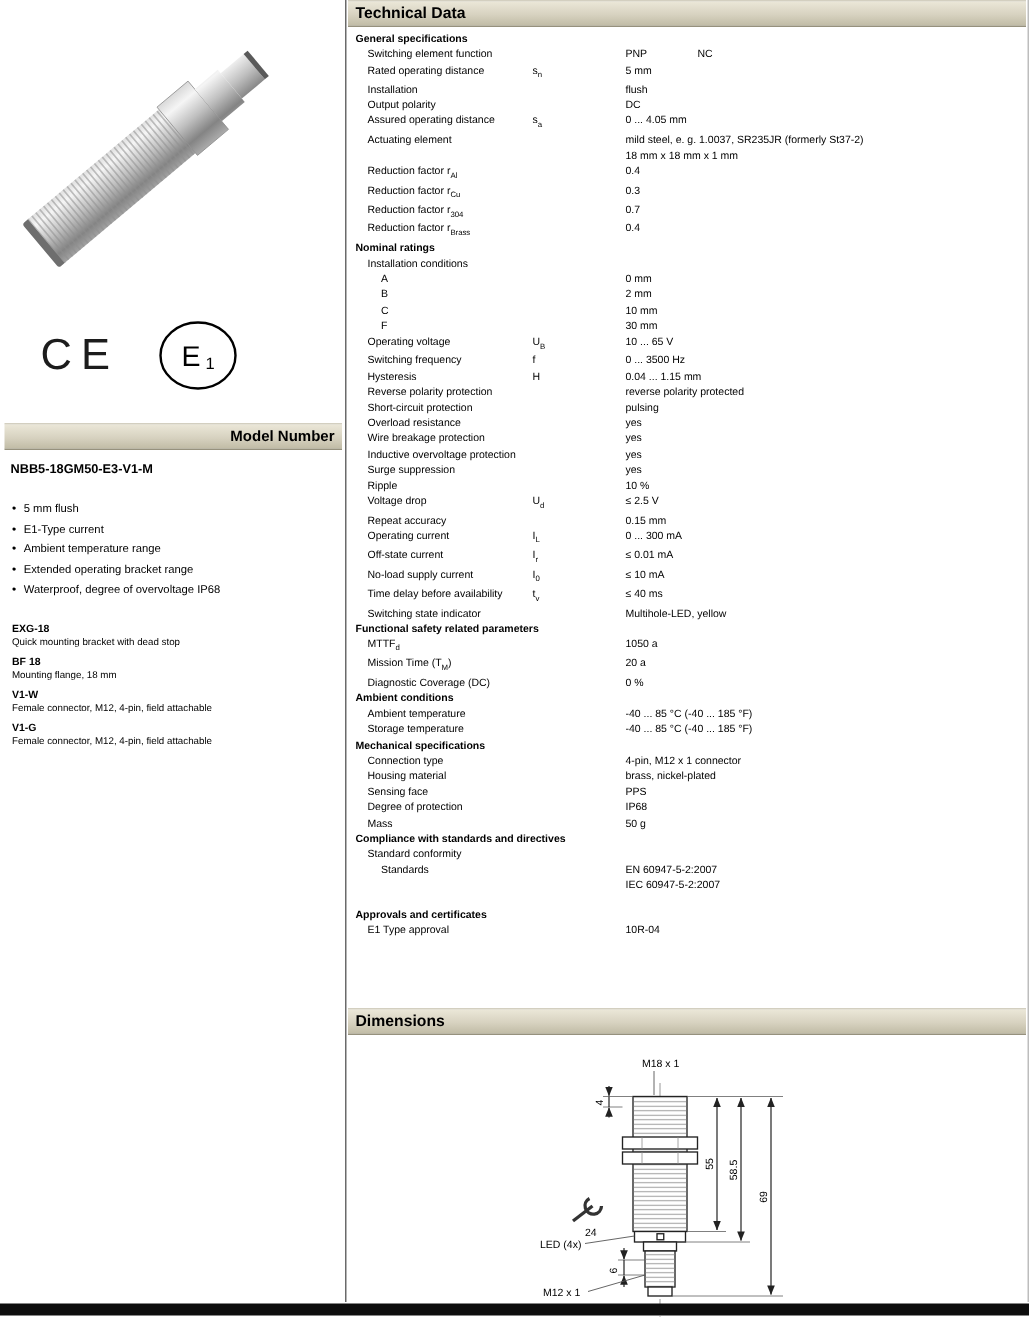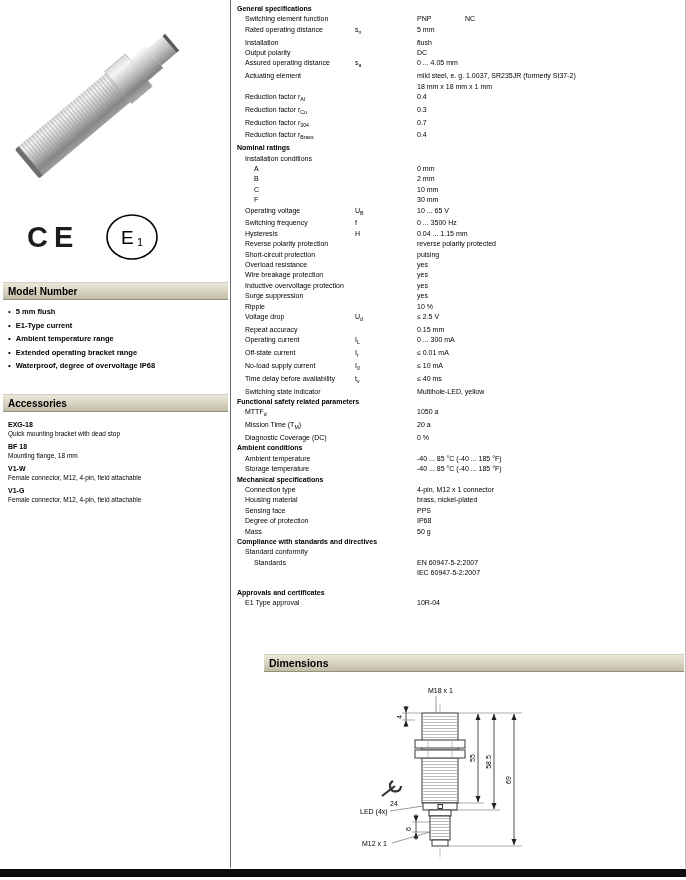--- a/index.html
+++ b/index.html
@@ -14,35 +14,35 @@
   .page-edge{ position:absolute; right:0; top:0; bottom:12px; width:1px; background:#bdbdbd; }
   .right-col{ position:absolute; left:232px; top:0; width:452px; }
   .footer-bar{ position:absolute; left:0; right:0; bottom:3px; height:8px; background:#0d0d0d; }
 
   .hdr-bar {
     background:linear-gradient(180deg,#ebe7d8 0%,#d7d2c0 55%,#c1bca6 100%);
     border-top:1px solid #d3cfc0; border-bottom:1px solid #96917d;
     font-weight:bold; font-size:10px; line-height:11px; padding:3px 5px 2px 5px;
   }
   .right-col .hdr-bar.main { font-size:10.5px; }
-  .hdr-bar.dims { margin-top:46px;margin-left:32px; }
+  .hdr-bar.dims { margin-top:46px; }
 
   
   .photo-box { margin-top:8px; height:188px; }
 
   
   .marks { display:flex; align-items:center; gap:26px; padding-left:24px; margin-top:14px; height:54px; }
-  .ce-mark { font-size:29px; line-height:30px; letter-spacing:6px; color:#1c1c1c; font-weight:700; }
+  .ce-mark { font-size:29px; line-height:30px; letter-spacing:6px; color:#1c1c1c; font-weight:400; }
 
   
   .model-number { font-weight:bold; font-size:8.5px; padding:7px 5px 10px 4px; }
   .features-list { padding:8px 4px 4px 5px; }
   .feature-item { display:flex; gap:5px; margin-bottom:5.5px; align-items:flex-start; }
   .bullet { font-size:8px; line-height:8px; }
-  .feature-text { font-weight:bold; font-size:7.5px; line-height:8px; }
+  .feature-text { font-weight:normal; font-size:7.5px; line-height:8px; }
   .acc-list { padding:9px 4px 0 5px; }
   .acc-item { margin-bottom:6px; }
   .acc-name { font-weight:bold; font-size:7px; margin-bottom:2px; }
   .acc-desc { font-size:6.5px; }
 
   
   .spec-table { padding:4px 4px 0 5px; }
   .sec-hdr { font-weight:bold; line-height:10.4px; min-height:10.4px; }
   .sec-gap { margin-top:9px; }
   .spec-row { display:flex; align-items:flex-start; line-height:10.4px; min-height:10.4px; padding-left:8px; }
@@ -90,21 +90,22 @@
 
   <div class="marks">
     <div class="ce-mark">CE</div>
     <svg width="54" height="50" viewBox="0 0 54 50">
       <ellipse cx="27" cy="25" rx="25" ry="22" fill="none" stroke="#000" stroke-width="1.6"></ellipse>
       <text x="16" y="32" font-size="19" fill="#000">E</text>
       <text x="32" y="34" font-size="11" fill="#000">1</text>
     </svg>
   </div>
 
-  <div class="hdr-bar" style="margin-top:18px;">Model Number</div>
+  <div class="hdr-bar" style="margin-top:18px;text-align:right;">Model Number</div>
+  <div class="model-number">NBB5-18GM50-E3-V1-M</div>
 
   <div class="features-list">
       <div class="feature-item">
         <span class="bullet">•</span>
         <span class="feature-text">5 mm flush</span>
       </div>
       <div class="feature-item">
         <span class="bullet">•</span>
         <span class="feature-text">E1-Type current</span>
       </div>
@@ -115,21 +116,20 @@
       <div class="feature-item">
         <span class="bullet">•</span>
         <span class="feature-text">Extended operating bracket range</span>
       </div>
       <div class="feature-item">
         <span class="bullet">•</span>
         <span class="feature-text">Waterproof, degree of overvoltage IP68</span>
       </div>
     </div>
 
-  <div class="hdr-bar" style="margin-top:14px;">Accessories</div>
   <div class="acc-list">
       <div class="acc-item">
         <div class="acc-name">EXG-18</div>
         <div class="acc-desc">Quick mounting bracket with dead stop</div>
       </div>
       <div class="acc-item">
         <div class="acc-name">BF 18</div>
         <div class="acc-desc">Mounting flange, 18 mm</div>
       </div>
       <div class="acc-item">
@@ -141,20 +141,21 @@
         <div class="acc-desc">Female connector, M12, 4-pin, field attachable</div>
       </div>
     </div>
 
 </div>
 
 <div class="divider"></div>
 
 <div class="right-col">
 
+  <div class="hdr-bar main">Technical Data</div>
 
   <div class="spec-table">
       <div class="sec-hdr">General specifications</div>
       <div class="spec-row">
         <div class="cell-label">Switching element function</div>
         <div class="cell-sym"></div>
         <div class="cell-val">
           <div class="val-line">
             <span class="val-col">PNP</span>
             <span class="val-col">NC</span>

